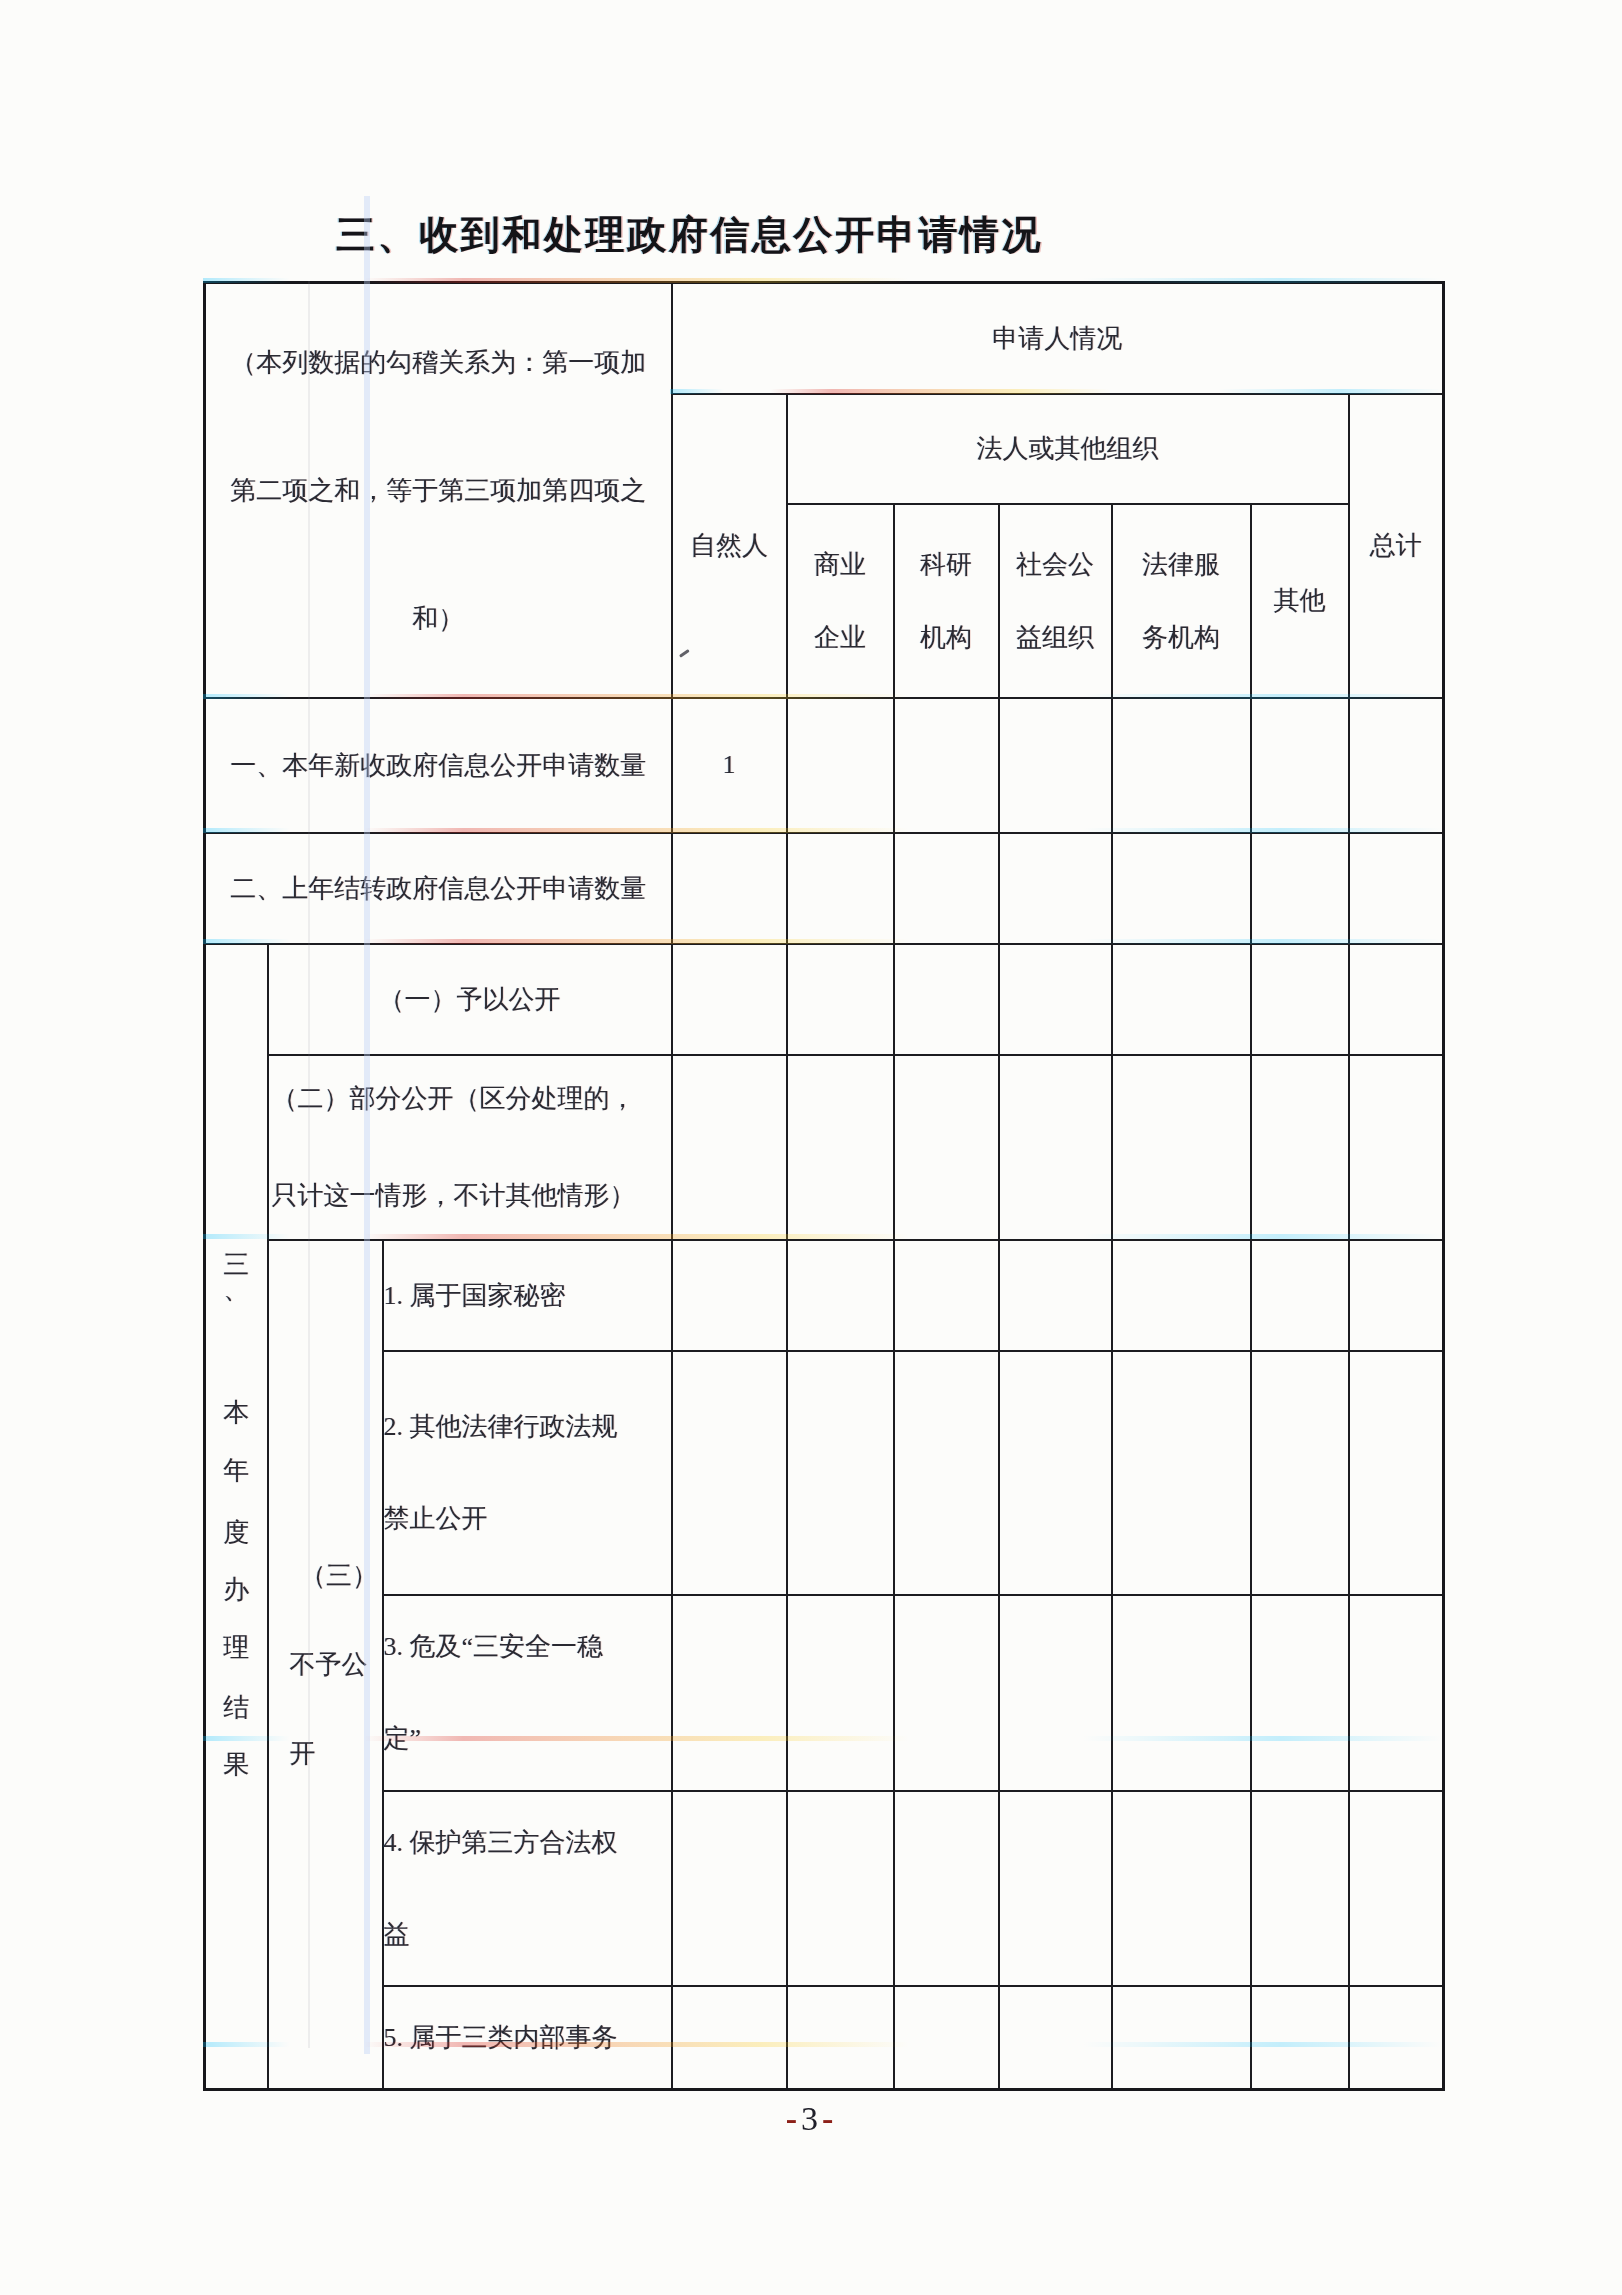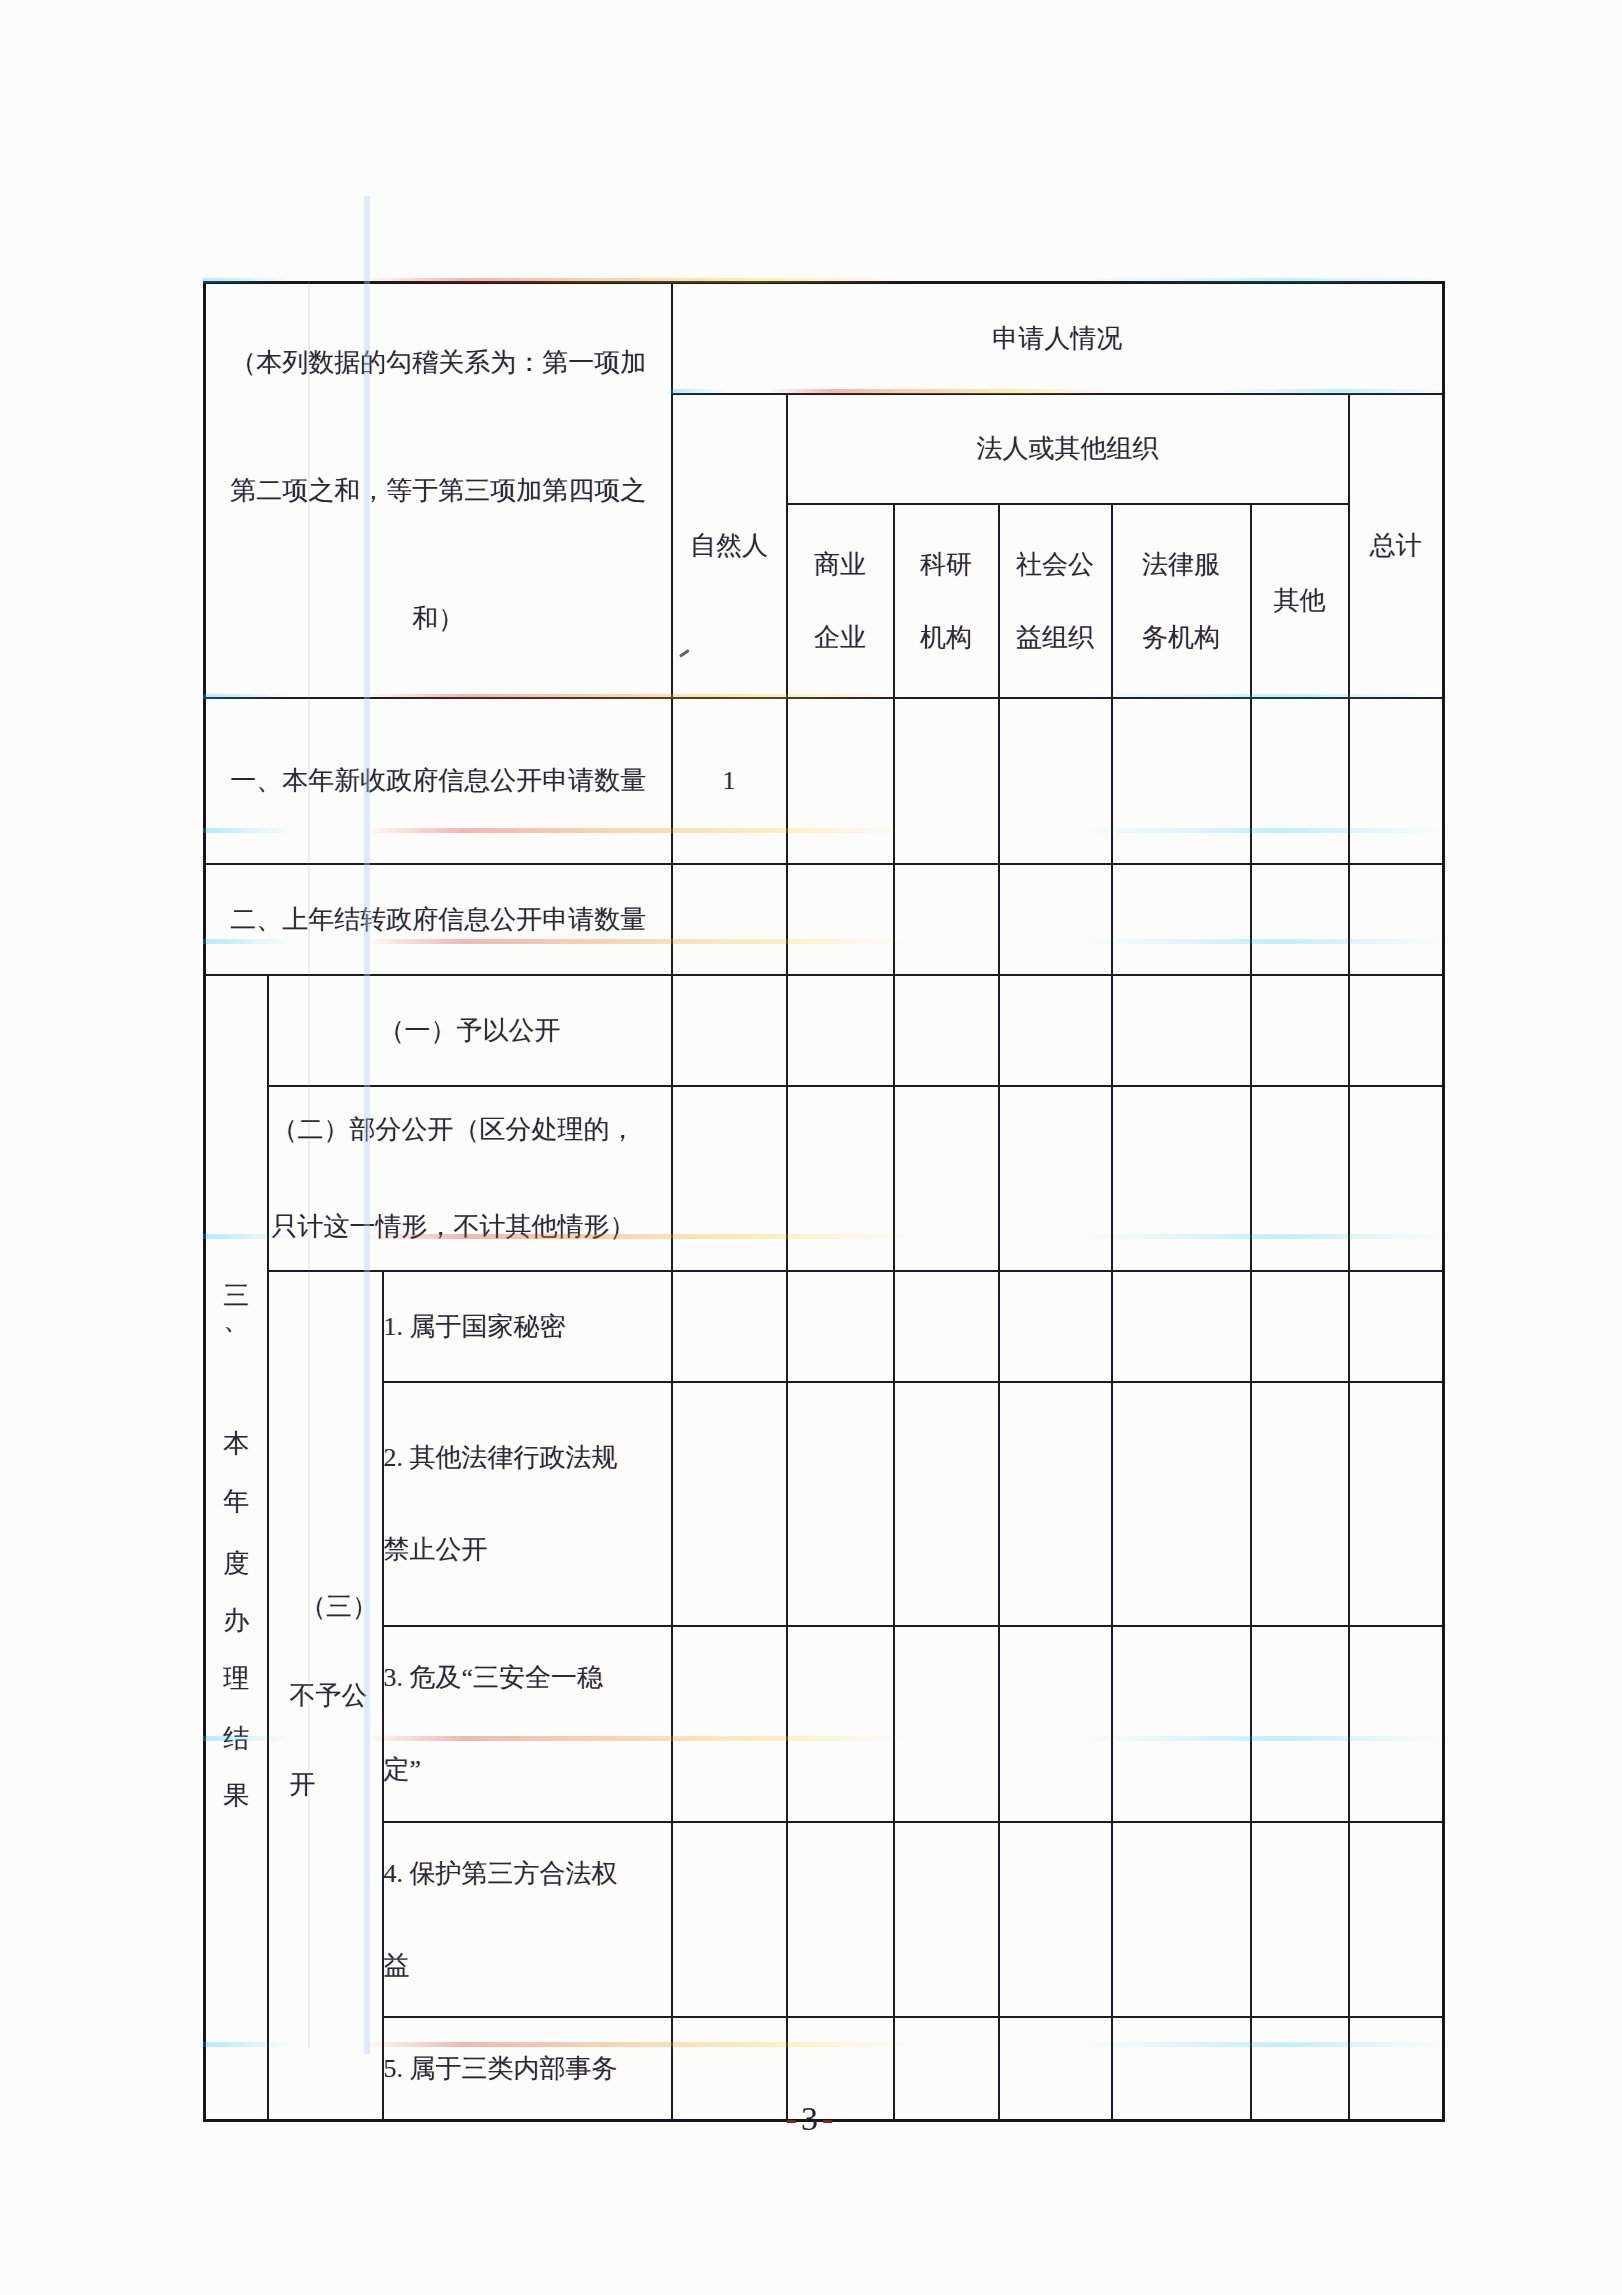--- a/index.html
+++ b/index.html
@@ -26,21 +26,21 @@
     border:3.3px solid #17171b;
   }
   table.report td{
     border:2px solid #1c1c20;
     vertical-align:middle;text-align:center;
     font-size:26px;color:#2a2a32;
     text-shadow:0.7px 0 0 rgba(190,60,40,.20), -0.7px 0 0 rgba(40,130,210,.20);
     padding:0;
   }
   .r0{height:111px}.r1{height:110px}.r2{height:194px}
-  .r3{height:166px}.r4{height:111px}.r5{height:111px}
+  .r3{height:135px}.r4{height:111px}.r5{height:111px}
   .r6{height:185px}.r7{height:111px}.r8{height:244px}
   .r9{height:196px}.r10{height:195px}.r11{height:104px}
 
   td.lbl{text-align:left;padding-left:19.6px;white-space:nowrap;}
   td.item{text-align:left;padding-left:17px;border-radius:7px;}
   td.val{font-size:27.5px;}
 
   .vlines{display:flex;flex-direction:column;justify-content:center;}
   .vlines .ln{line-height:29px;white-space:nowrap;}
   .note-lines{gap:99px;align-items:center;}
@@ -76,20 +76,21 @@
       rgba(235,120,15,.65) 33%, rgba(248,200,20,.60) 45%,
       rgba(0,0,0,0) 57%, rgba(0,0,0,0) 71%,
       rgba(0,190,255,.50) 87%, rgba(0,190,255,0) 100%);
   }
 </style>
 </head>
 <body>
 
 <div class="page">
 
+  <div class="title">三、收到和处理政府信息公开申请情况</div>
 
   <table class="report">
     <colgroup>
       <col style="width:63px">
         <col style="width:115px">
         <col style="width:289px">
       <col style="width:115px">
         <col style="width:107px">
         <col style="width:105px">
       <col style="width:113px">

